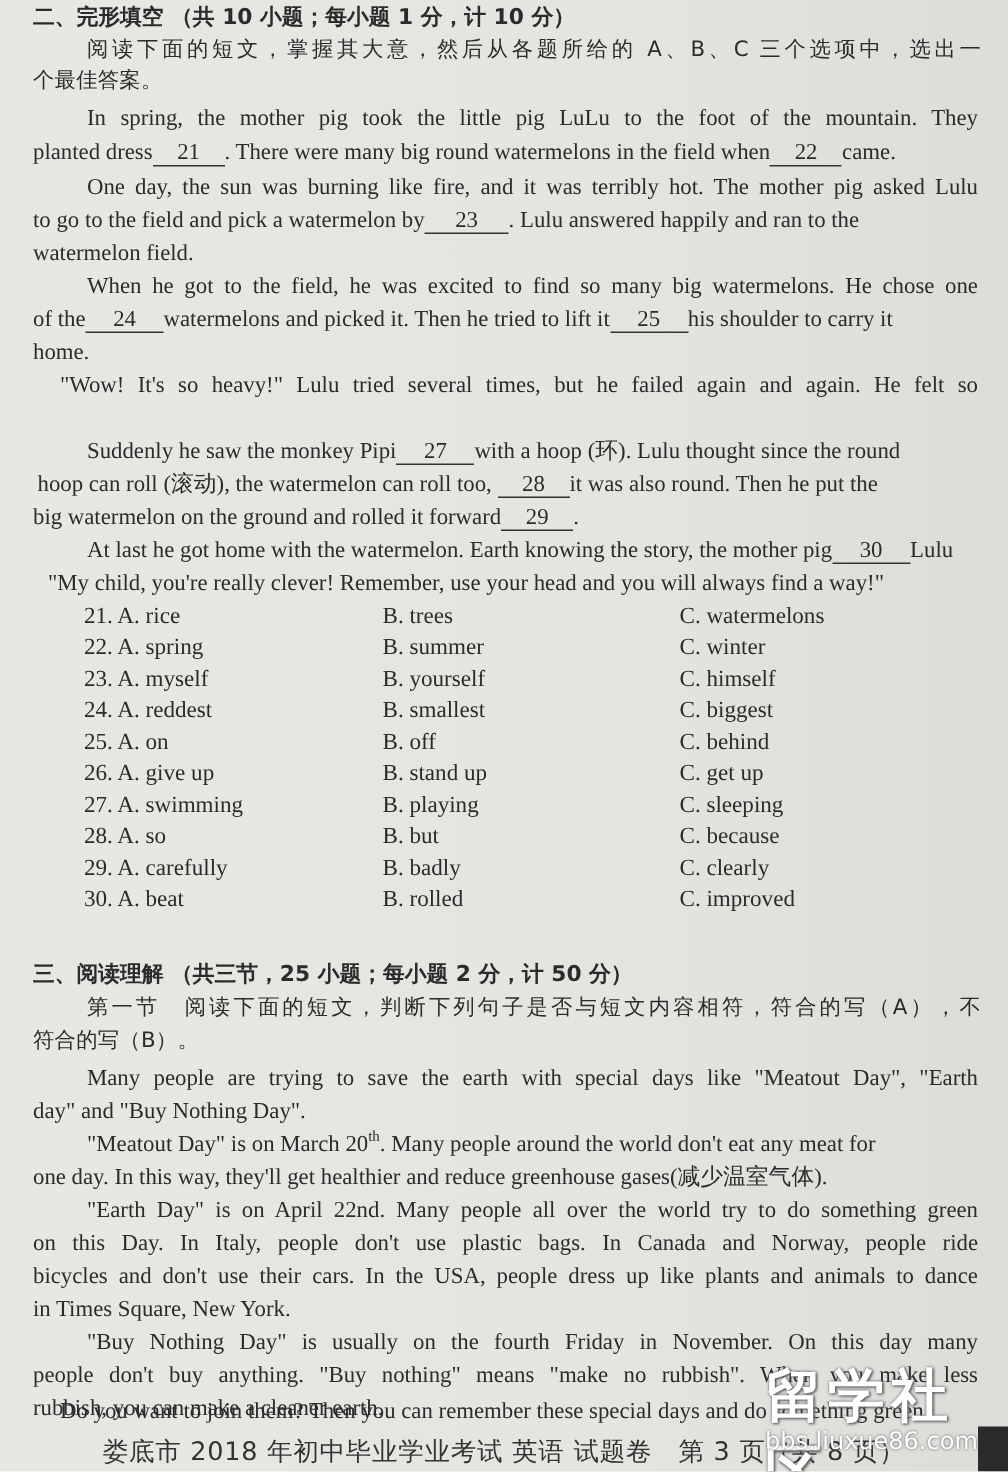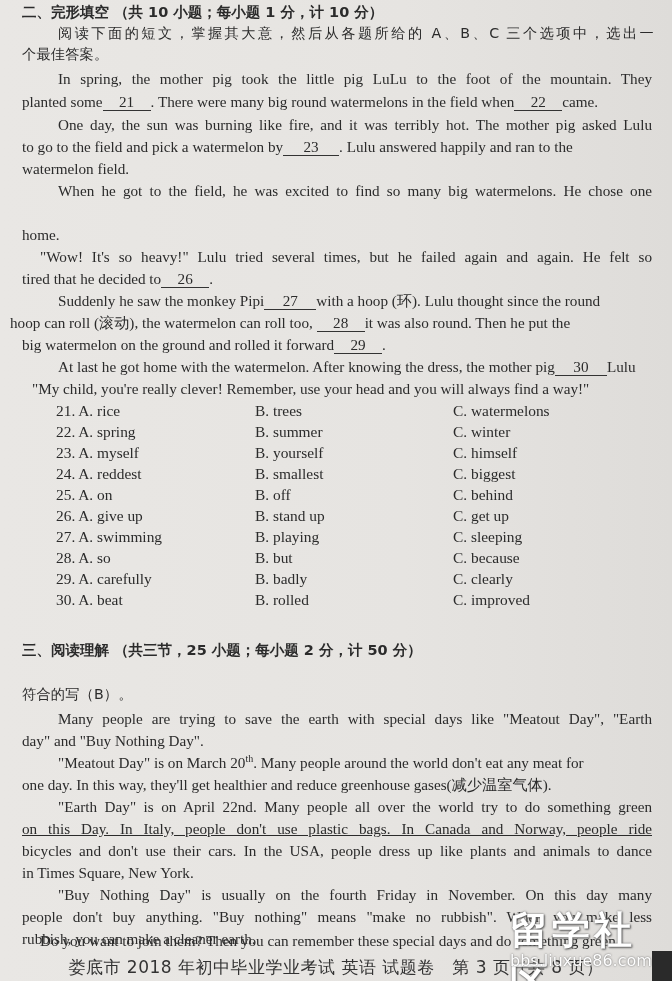--- a/index.html
+++ b/index.html
@@ -27,49 +27,49 @@
 <body>
 
 <div class="page">
 
   <div class="line cn-head" style="left:22px;top:2px;">二、完形填空 （共 10 小题；每小题 1 分，计 10 分）</div>
   <div class="line cn just" style="left:58px;top:23px;width:596px;">阅读下面的短文，掌握其大意，然后从各题所给的 A、B、C 三个选项中，选出一</div>
   <div class="line cn" style="left:22px;top:44px;">个最佳答案。</div>
 
   <div class="line just" style="left:58px;top:68px;width:594px;">In spring, the mother pig took the little pig LuLu to the foot of the mountain. They</div>
   <div class="line" style="left:22px;top:91px;">
-    <span>planted some</span><span class="blank" style="width:48px;">21</span><span>. There were many big round watermelons in the field when</span><span class="blank" style="width:48px;">22</span><span>came.</span>
+    <span>planted dress</span><span class="blank" style="width:48px;">21</span><span>. There were many big round watermelons in the field when</span><span class="blank" style="width:48px;">22</span><span>came.</span>
   </div>
 
   <div class="line just" style="left:58px;top:114px;width:594px;">One day, the sun was burning like fire, and it was terribly hot. The mother pig asked Lulu</div>
   <div class="line" style="left:22px;top:136px;">
     <span>to go to the field and pick a watermelon by</span><span class="blank" style="width:56px;">23</span><span>. Lulu answered happily and ran to the</span>
   </div>
   <div class="line" style="left:22px;top:158px;">watermelon field.</div>
 
   <div class="line just" style="left:58px;top:180px;width:594px;">When he got to the field, he was excited to find so many big watermelons. He chose one</div>
+  <div class="line" style="left:22px;top:202px;">
+    <span>of the</span><span class="blank" style="width:52px;">24</span><span>watermelons and picked it. Then he tried to lift it</span><span class="blank" style="width:52px;">25</span><span>his shoulder to carry it</span>
+  </div>
   <div class="line" style="left:22px;top:224px;">home.</div>
 
   <div class="line just" style="left:40px;top:246px;width:612px;">"Wow! It's so heavy!" Lulu tried several times, but he failed again and again. He felt so</div>
-  <div class="line" style="left:22px;top:268px;">
-    <span>tired that he decided to</span><span class="blank" style="width:48px;">26</span><span>.</span>
-  </div>
 
   <div class="line" style="left:58px;top:290px;">
     <span>Suddenly he saw the monkey Pipi</span><span class="blank" style="width:52px;">27</span><span>with a hoop (环). Lulu thought since the round</span>
   </div>
-  <div class="line" style="left:10px;top:312px;">
+  <div class="line" style="left:25px;top:312px;">
     <span>hoop can roll (滚动), the watermelon can roll too,</span> <span class="blank" style="width:48px;">28</span><span>it was also round. Then he put the</span>
   </div>
   <div class="line" style="left:22px;top:334px;">
     <span>big watermelon on the ground and rolled it forward</span><span class="blank" style="width:48px;">29</span><span>.</span>
   </div>
 
   <div class="line" style="left:58px;top:356px;">
-    <span>At last he got home with the watermelon. After knowing the dress, the mother pig</span><span class="blank" style="width:52px;">30</span><span>Lulu</span>
+    <span>At last he got home with the watermelon. Earth knowing the story, the mother pig</span><span class="blank" style="width:52px;">30</span><span>Lulu</span>
   </div>
   <div class="line" style="left:32px;top:378px;">"My child, you're really clever! Remember, use your head and you will always find a way!"</div>
 
   <div>
     <div class="opt" style="left:56px;top:400px;">21. A. rice</div>
     <div class="opt" style="left:255px;top:400px;">B. trees</div>
     <div class="opt" style="left:453px;top:400px;">C. watermelons</div>
 
     <div class="opt" style="left:56px;top:421px;">22. A. spring</div>
     <div class="opt" style="left:255px;top:421px;">B. summer</div>
@@ -102,32 +102,33 @@
     <div class="opt" style="left:56px;top:568px;text-align:right;">29. A. carefully</div>
     <div class="opt" style="left:255px;top:568px;">B. badly</div>
     <div class="opt" style="left:453px;top:568px;">C. clearly</div>
 
     <div class="opt" style="left:56px;top:589px;">30. A. beat</div>
     <div class="opt" style="left:255px;top:589px;">B. rolled</div>
     <div class="opt" style="left:453px;top:589px;">C. improved</div>
   </div>
 
   <div class="line cn-head" style="left:22px;top:640px;">三、阅读理解 （共三节，25 小题；每小题 2 分，计 50 分）</div>
+  <div class="line cn just" style="left:58px;top:662px;width:596px;">第一节　阅读下面的短文，判断下列句子是否与短文内容相符，符合的写（A），不</div>
   <div class="line cn" style="left:22px;top:684px;">符合的写（B）。</div>
 
   <div class="line just" style="left:58px;top:708px;width:594px;">Many people are trying to save the earth with special days like "Meatout Day", "Earth</div>
   <div class="line" style="left:22px;top:730px;">day" and "Buy Nothing Day".</div>
 
   <div class="line" style="left:58px;top:752px;width:594px;">
     <span>"Meatout Day" is on March 20</span><sup>th</sup><span>. Many people around the world don't eat any meat for</span>
   </div>
   <div class="line" style="left:22px;top:774px;">one day. In this way, they'll get healthier and reduce greenhouse gases(减少温室气体).</div>
 
   <div class="line just" style="left:58px;top:796px;width:594px;">"Earth Day" is on April 22nd. Many people all over the world try to do something green</div>
-  <div class="line just" style="left:22px;top:818px;width:630px;text-decoration:underline;">on this Day. In Italy, people don't use plastic bags. In Canada and Norway, people ride</div>
+  <div class="line just" style="left:22px;top:818px;width:630px;">on this Day. In Italy, people don't use plastic bags. In Canada and Norway, people ride</div>
   <div class="line" style="left:22px;top:862px;">in Times Square, New York.</div>
   <div class="line just" style="left:22px;top:840px;width:630px;">bicycles and don't use their cars. In the USA, people dress up like plants and animals to dance</div>
 
   <div class="line just" style="left:58px;top:884px;width:594px;">"Buy Nothing Day" is usually on the fourth Friday in November. On this day many</div>
   <div class="line just" style="left:22px;top:906px;width:630px;">people don't buy anything. "Buy nothing" means "make no rubbish". When you make less</div>
   <div class="line" style="left:22px;top:928px;">rubbish, you can make a cleaner earth.</div>
 
   <div class="line" style="left:58px;top:930px;top:930px;"></div>
 
   <div class="line" style="left:58px;top:930px;"></div>

